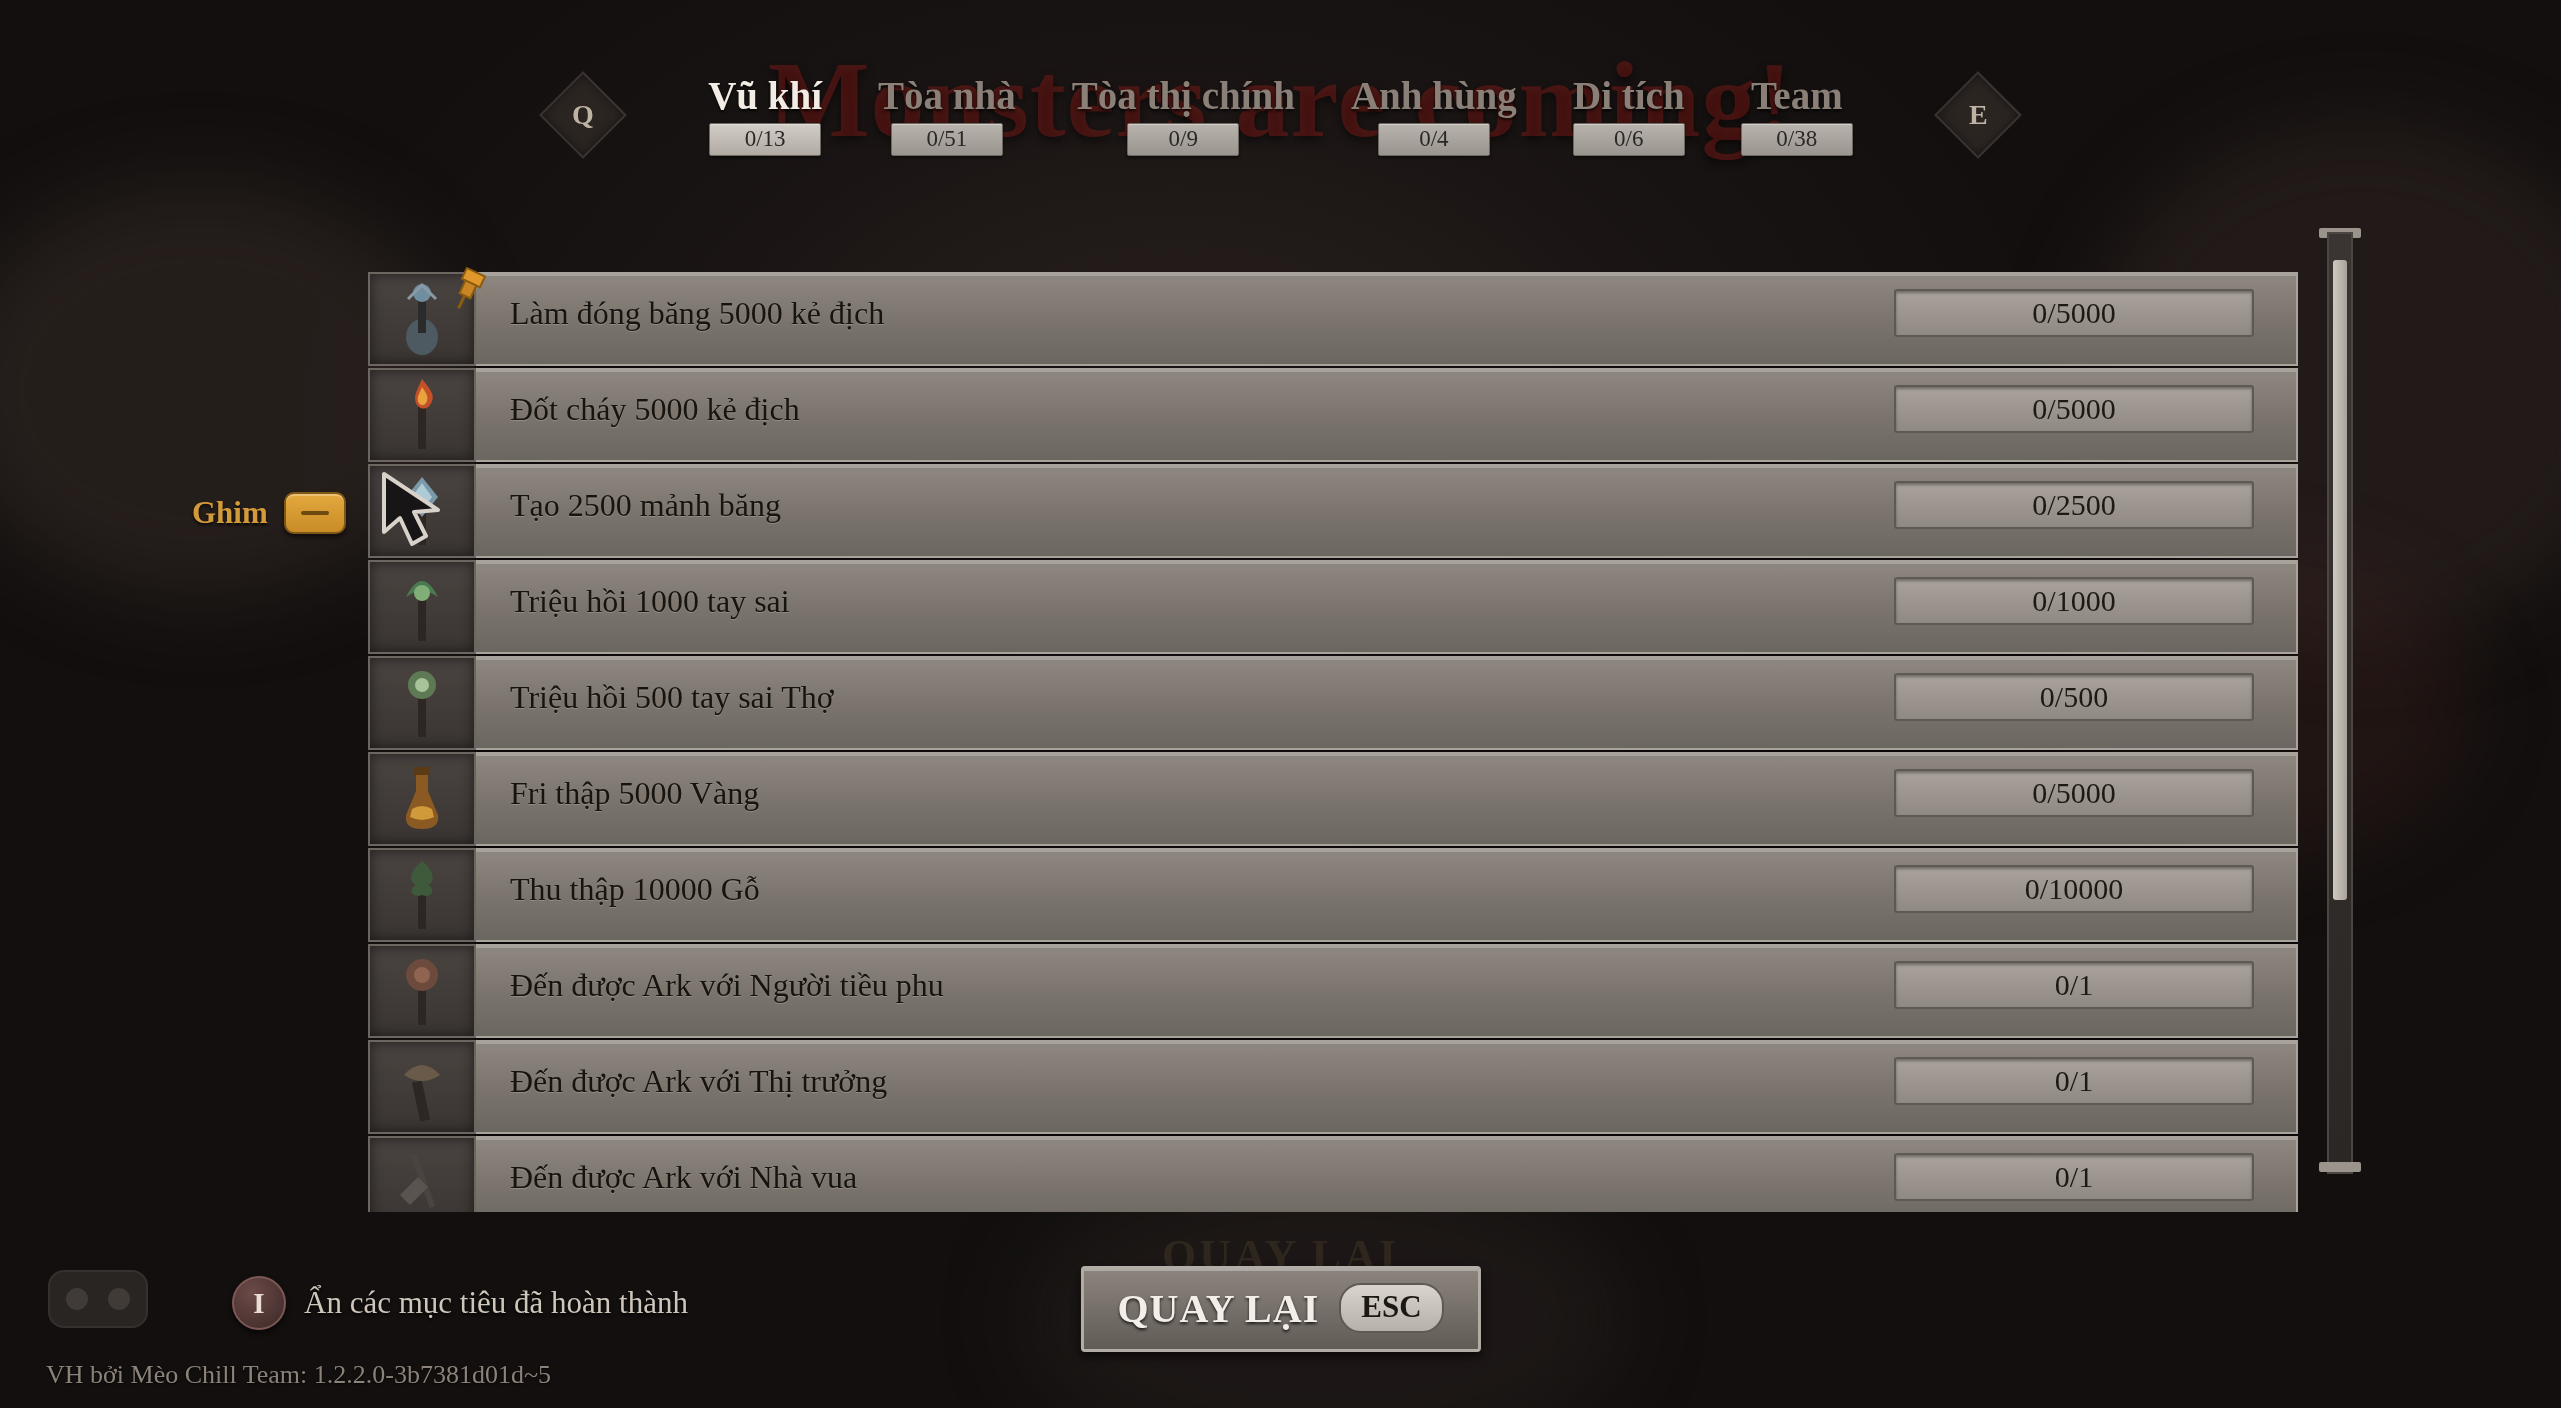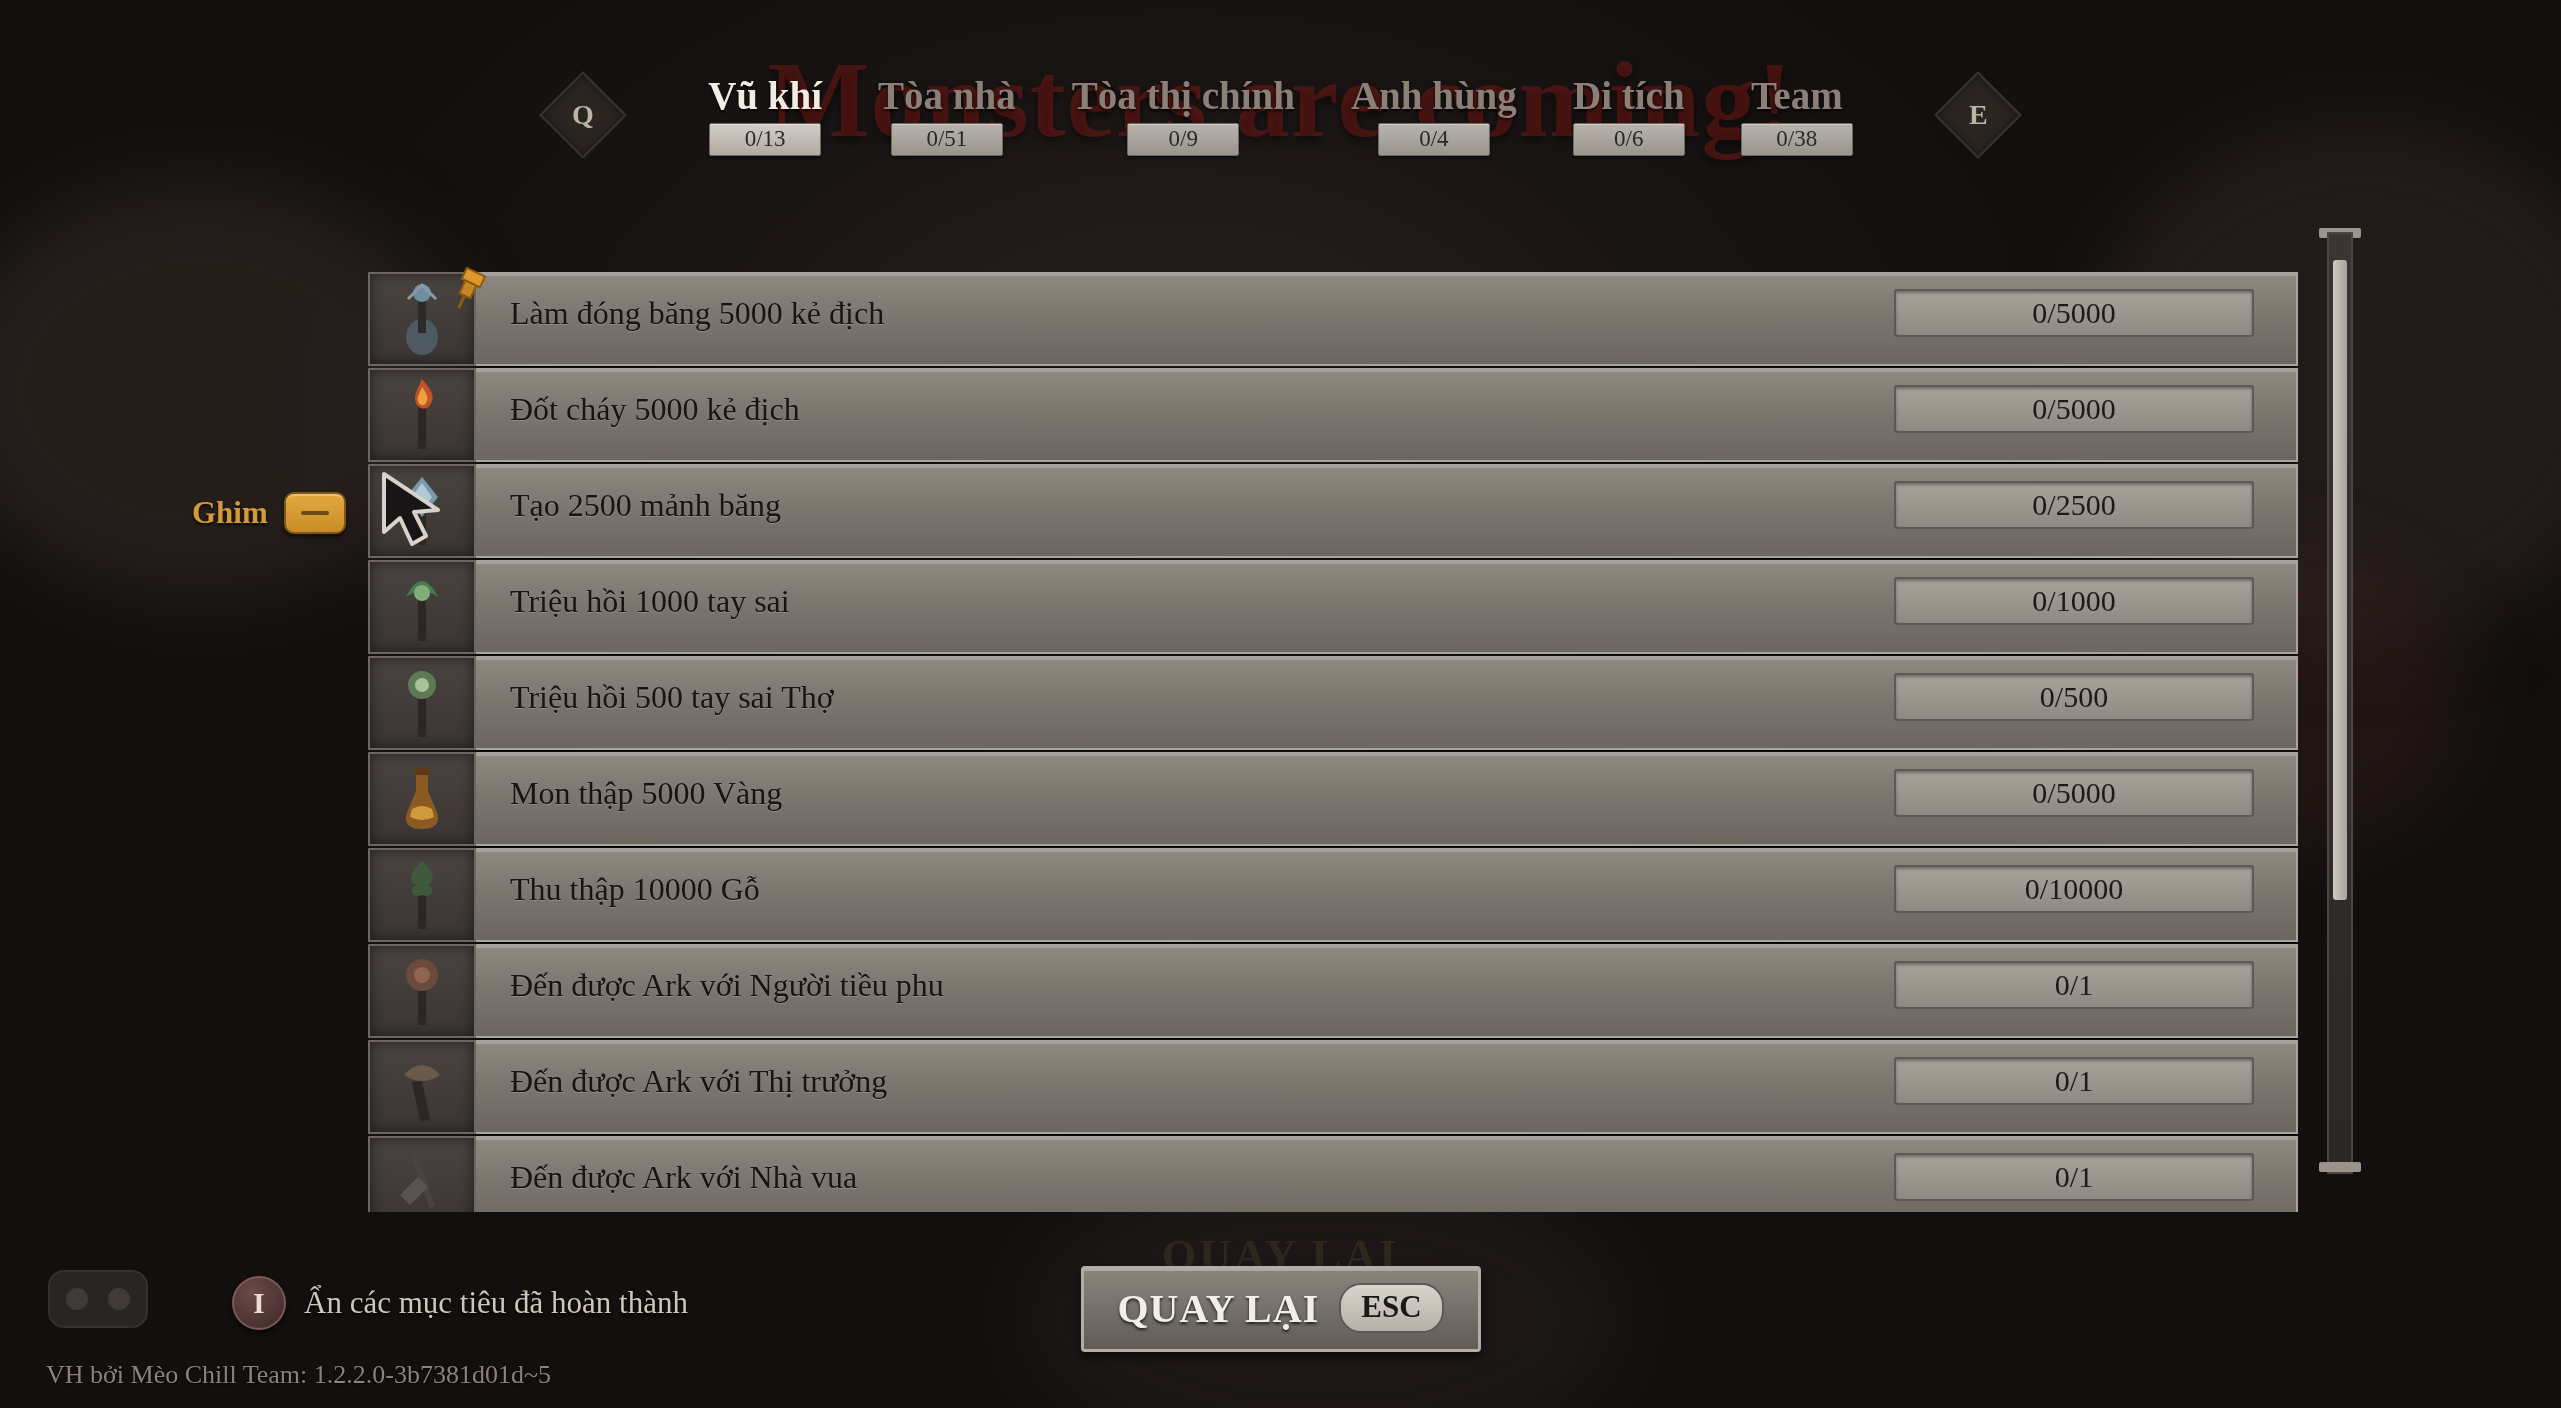--- a/index.html
+++ b/index.html
@@ -479,21 +479,21 @@
 
       <div class="row">
         <div class="row-icon">
           <svg width="72" height="80" viewBox="0 0 72 80">
             <path d="M30 14 L42 14 L42 32 L52 56 Q54 70 36 70 Q18 70 20 56 L30 32 Z" fill="#8a5a22"></path>
             <path d="M26 50 Q36 44 46 50 L48 58 Q36 64 24 58 Z" fill="#d09a3a"></path>
             <rect x="28" y="8" width="16" height="8" fill="#5b3a16"></rect>
           </svg>
         </div>
         <div class="row-body">
-          <div class="row-text">Mon thập 5000 Vàng</div>
+          <div class="row-text">Fri thập 5000 Vàng</div>
           <div class="row-progress">
             <span>0/5000</span>
           </div>
         </div>
       </div>
 
       <div class="row">
         <div class="row-icon">
           <svg width="72" height="80" viewBox="0 0 72 80">
             <rect x="32" y="24" width="8" height="50" fill="#2e2623"></rect>

